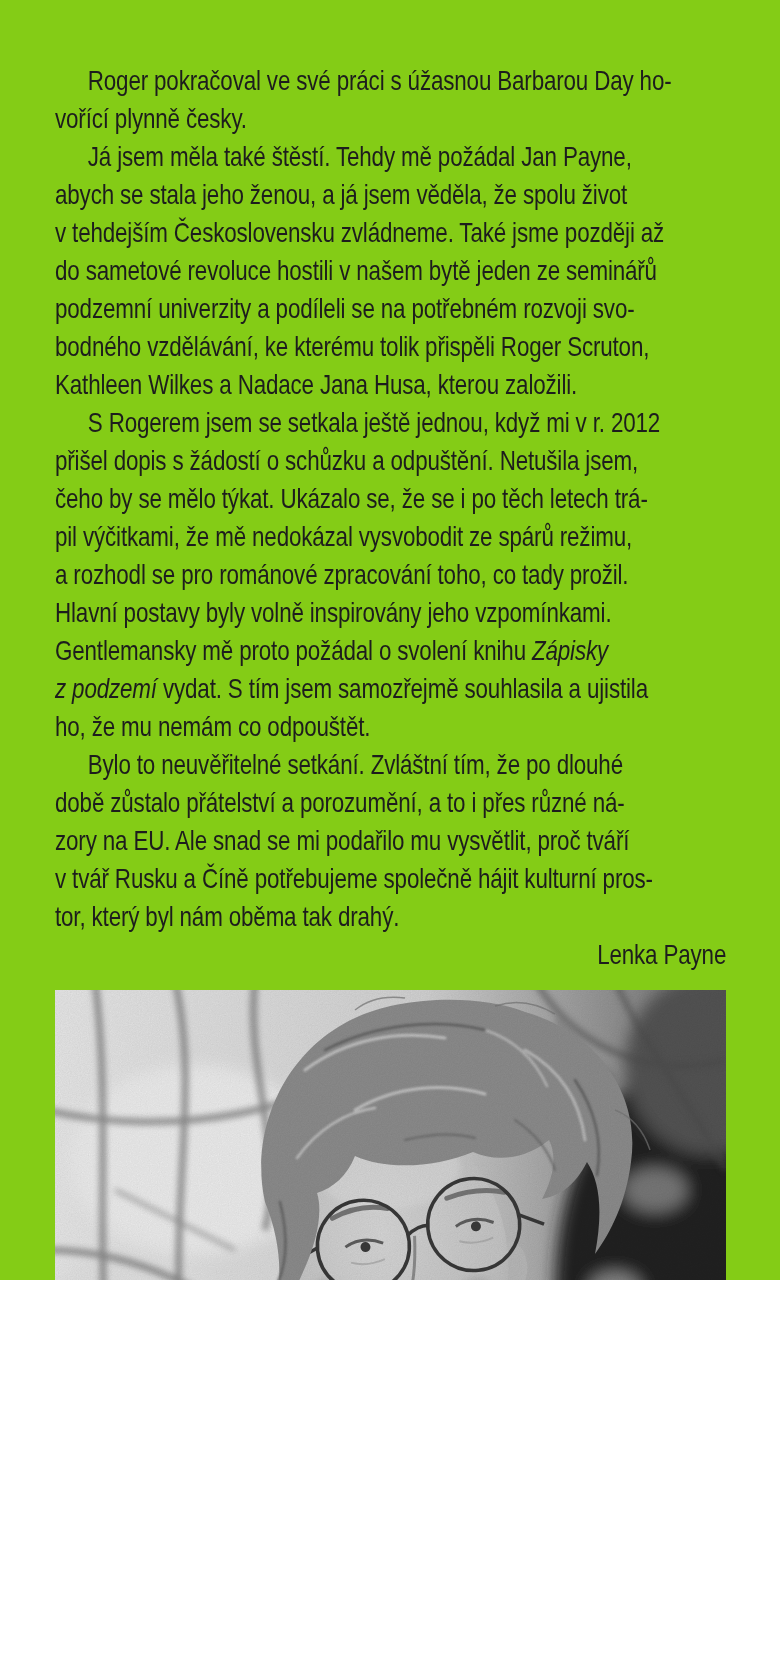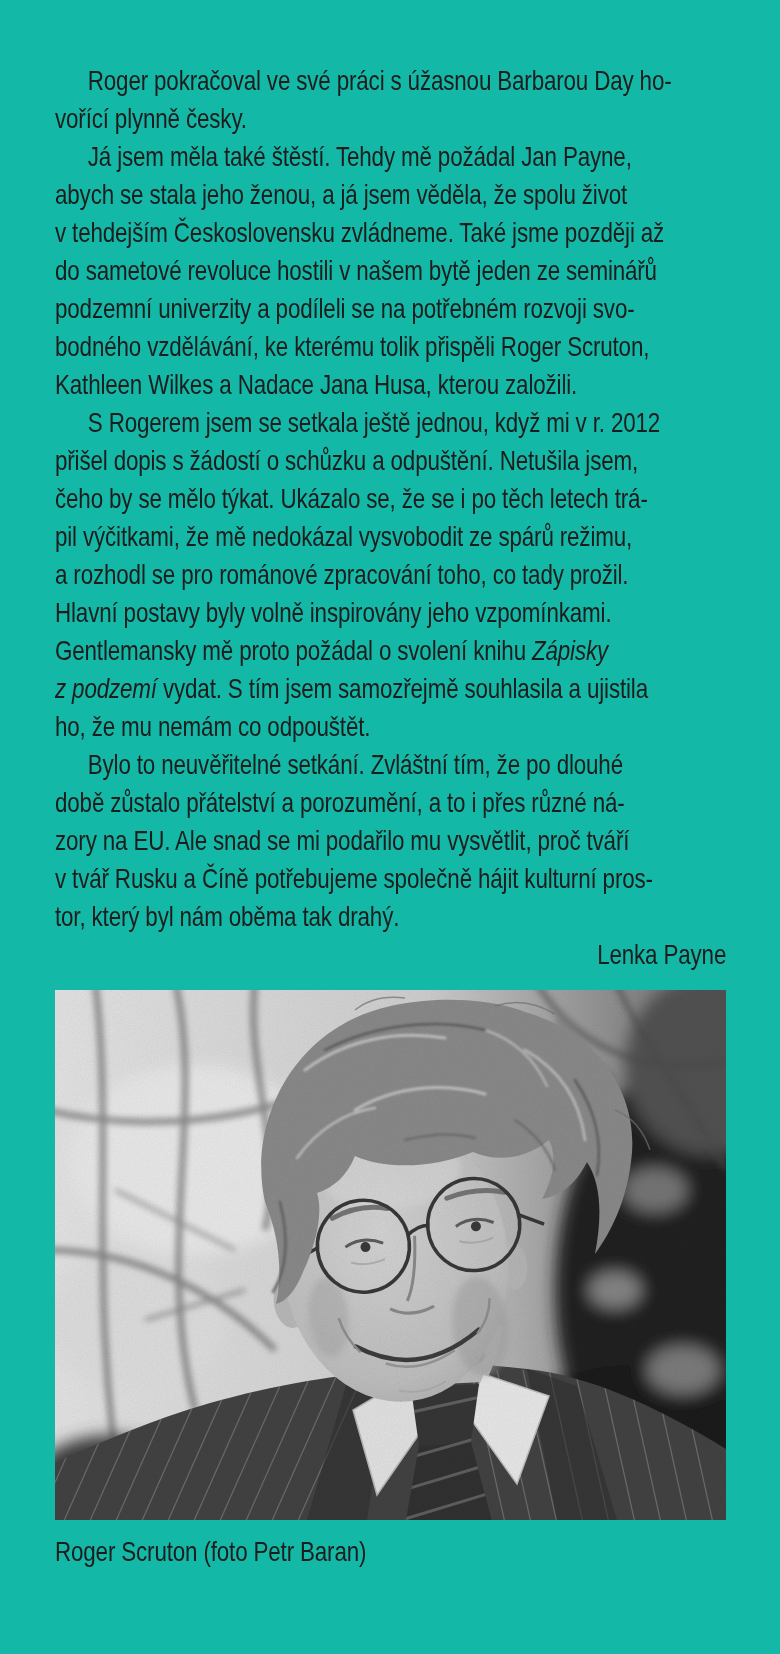--- a/index.html
+++ b/index.html
@@ -2,21 +2,21 @@
 <html><head>
 <meta charset="utf-8">
 <style>
   html, body { margin: 0; padding: 0; }
   body {
     width: 780px; height: 1654px;
     background: #ffffff;
     font-family: "Liberation Sans", sans-serif;
     color: #1d1d1d;
   }
-  .page { position: relative; width: 780px; height: 1654px; overflow: hidden; background: #14b8a6; }
+  .page { position: relative; width: 780px; height: 1280px; overflow: hidden; background: #84cc16; }
 
   
   .text-scale {
     margin: 62px 0 0 55px;
     width: 839px;
     transform: scaleX(0.8);
     transform-origin: 0 0;
   }
   .paragraph { margin: 0; }
   .line {

